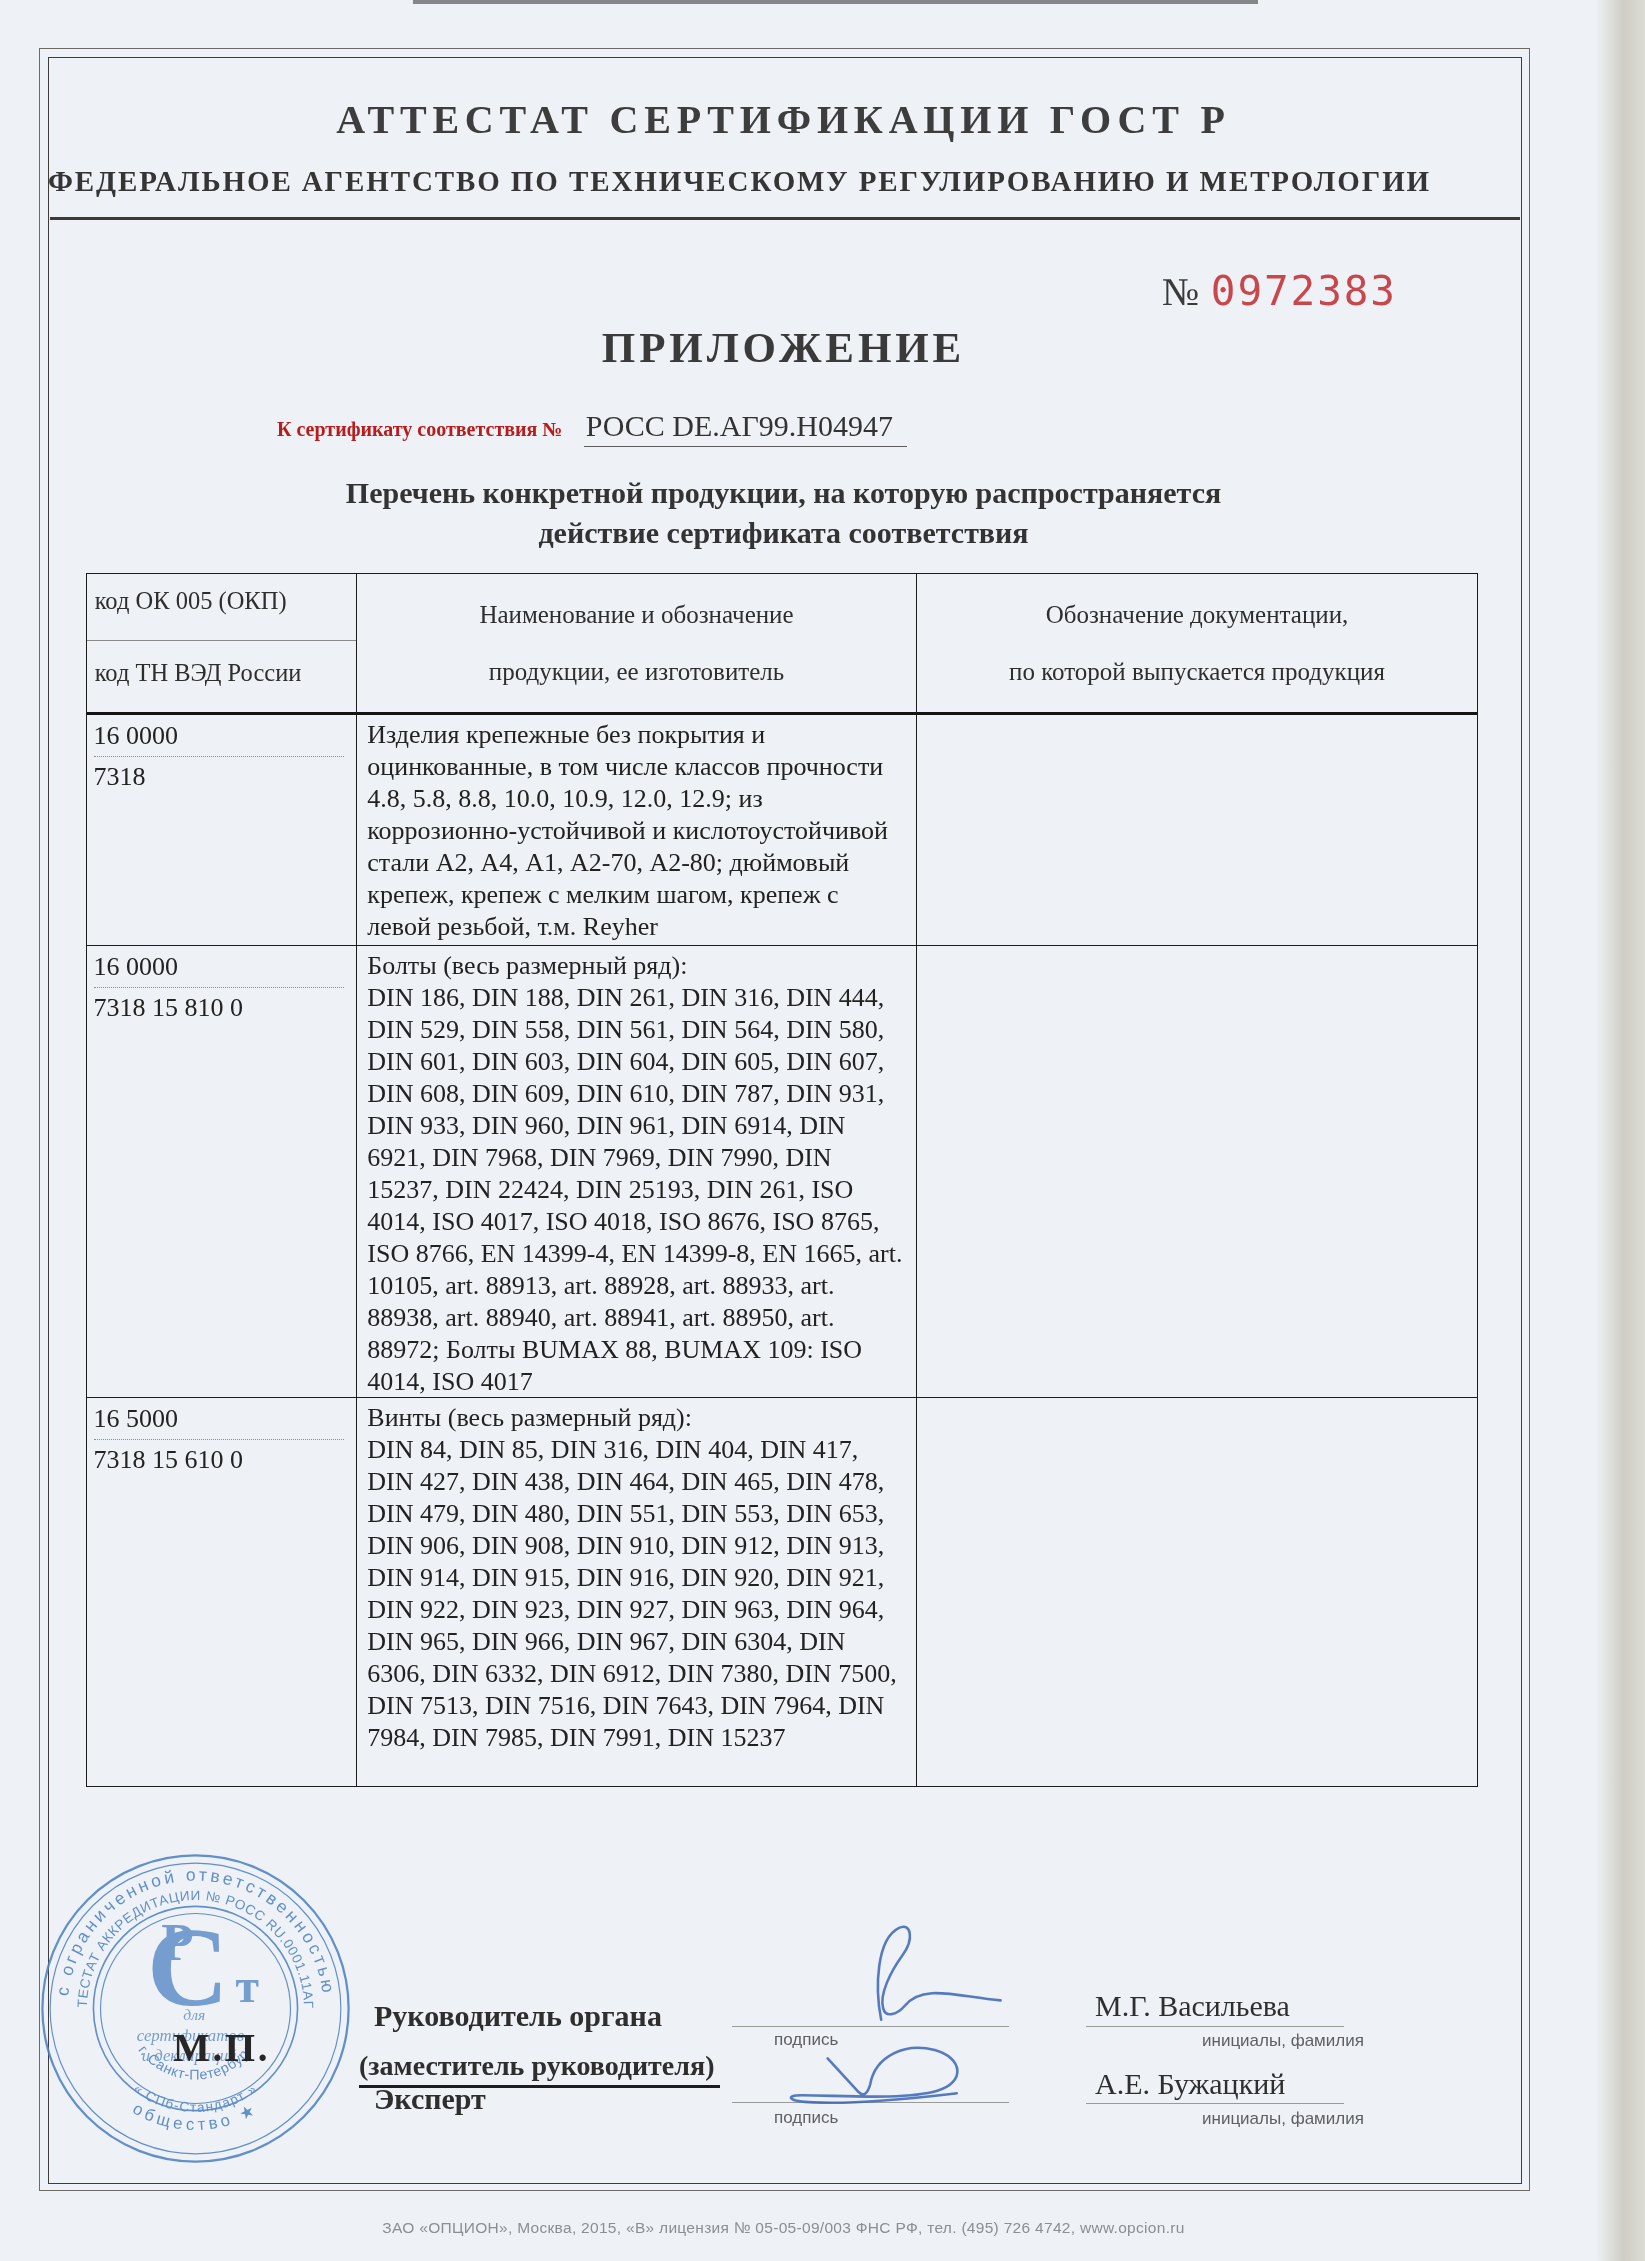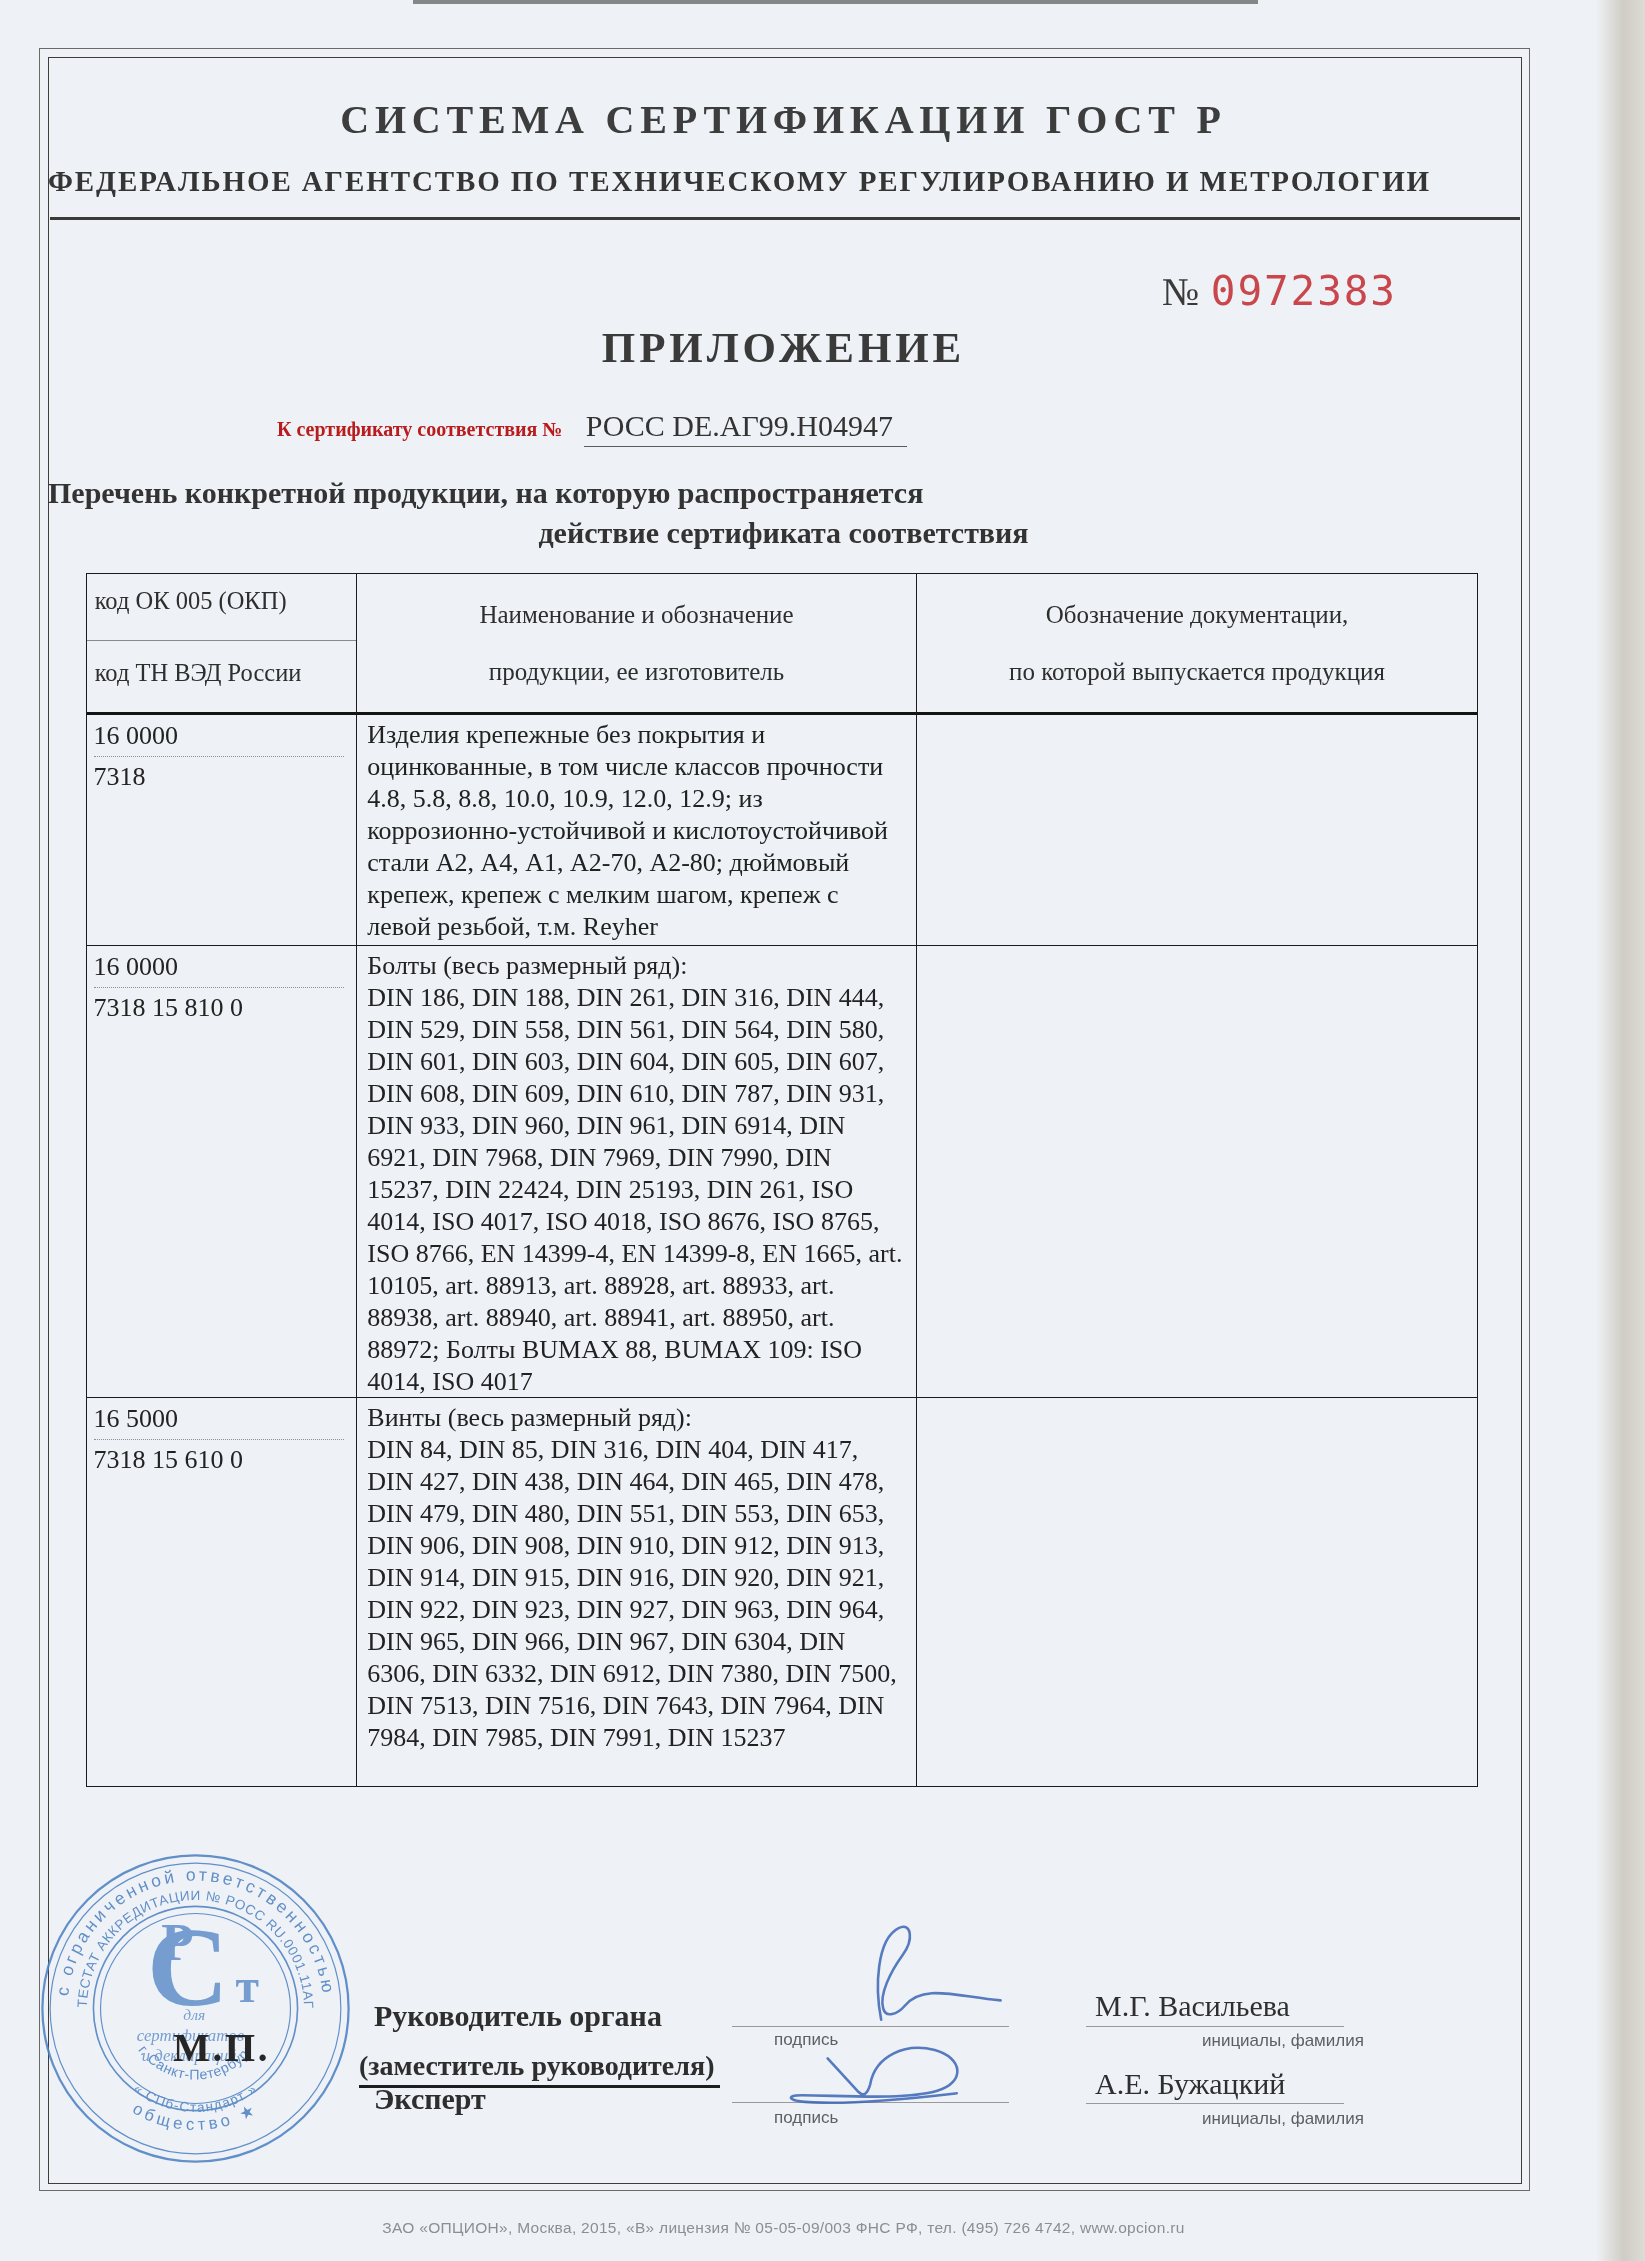--- a/index.html
+++ b/index.html
@@ -26,21 +26,21 @@
   .no-sign{font-size:39px;color:#3a3a3a;}
   .no-digits{font-family:"DejaVu Sans Mono",monospace;font-size:41px;color:#c8464c;letter-spacing:1.9px;margin-left:9px;}
 
   .doc-title{position:absolute;left:48px;top:323px;width:1471px;text-align:center;
     font-size:43px;font-weight:bold;letter-spacing:3.9px;color:#3a3a3a;}
 
   .cert-line{position:absolute;left:277px;top:409px;white-space:nowrap;}
   .cert-label{font-size:20px;font-weight:bold;color:#b91c1c;text-align:center;}
   .cert-number{font-size:30px;color:#333;margin-left:19.4px;padding:0 14px 3.9px 1.3px;border-bottom:1.9px solid #5a5a5a;}
 
-  .subtitle1{position:absolute;left:48px;top:476px;width:1471px;
+  .subtitle1{position:absolute;left:48px;top:476px;width:1471px;text-align:center;
     font-size:30px;font-weight:bold;color:#333;}
   .subtitle2{position:absolute;left:48px;top:516px;width:1471px;text-align:center;
     font-size:30px;font-weight:bold;color:#333;}
 
   .products-table{
     position:absolute;left:86px;top:573px;
     display:grid;grid-template-columns:270px 560px 560px;
     grid-template-rows:141px 231px 452px 388px;
     border:1.9px solid #1c1c1c;background:rgba(255,255,255,0.0);
   }
@@ -92,21 +92,21 @@
 </head>
 <body>
 
 <div class="page">
 
   <div class="scan-edge-top"></div>
   <div class="scan-edge-right"></div>
   <div class="frame-outer"></div>
   <div class="frame-inner"></div>
 
-  <div class="title1">СИСТЕМА СЕРТИФИКАЦИИ ГОСТ Р</div>
+  <div class="title1">АТТЕСТАТ СЕРТИФИКАЦИИ ГОСТ Р</div>
   <div class="title2">ФЕДЕРАЛЬНОЕ АГЕНТСТВО ПО ТЕХНИЧЕСКОМУ РЕГУЛИРОВАНИЮ И МЕТРОЛОГИИ</div>
   <div class="hdr-sep"></div>
 
   <div class="doc-number">
     <span class="no-sign">№</span>
     <span class="no-digits">0972383</span>
   </div>
 
   <div class="doc-title">ПРИЛОЖЕНИЕ</div>
 

